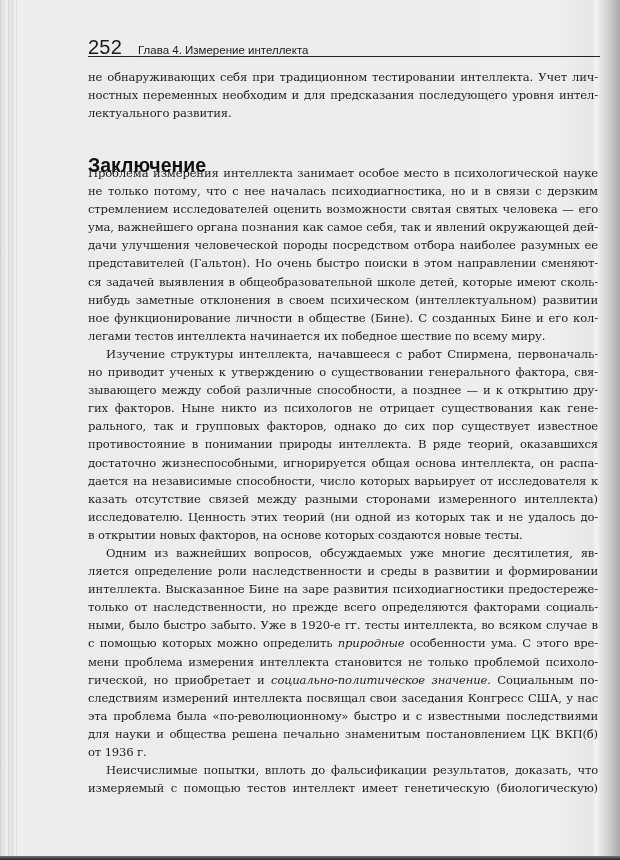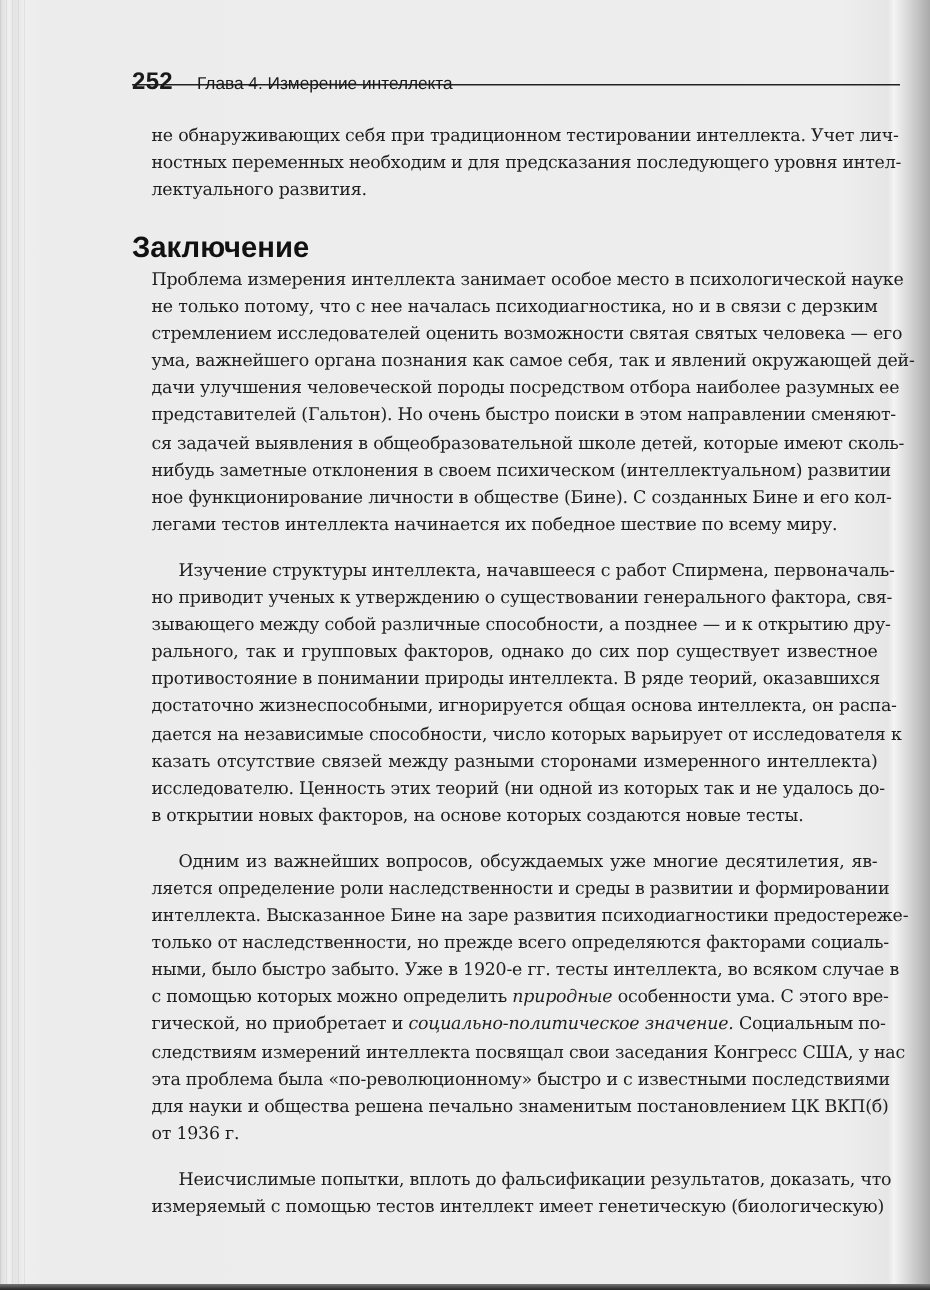--- a/index.html
+++ b/index.html
@@ -20,28 +20,28 @@
     position: absolute; left: 0; bottom: 0; width: 620px; height: 4px;
     background: linear-gradient(180deg, #777 0, #222 100%);
   }
   .running-header {
     position: absolute; left: 88px; top: 36px; width: 512px; height: 20px;
     border-bottom: 1.5px solid #222;
     display: flex; align-items: baseline;
     font-family: "Liberation Sans", "DejaVu Sans", sans-serif;
     color: #1a1a1a;
   }
-  .page-number { font-weight: bold; font-size: 16px; margin-right: 16px; letter-spacing: 0.2px; margin-top: 10px; }
+  .page-number { font-weight: normal; font-size: 20px; margin-right: 16px; letter-spacing: 0.2px; }
   .chapter-title { font-size: 11.5px; }
   .text-block {
     position: absolute; left: 88px; width: 510px;
     color: #1e1e1e; font-size: 11.6px; line-height: 18.1px;
     text-align: justify; letter-spacing: -0.15px;
   }
-  .text-block p { margin: 13px; }
+  .text-block p { margin: 0; }
   .intro { top: 68px; }
   .section-heading {
     position: absolute; left: 88px; top: 154px;
     font-family: "Liberation Sans", "DejaVu Sans", sans-serif;
     font-weight: bold; font-size: 19.5px; color: #111; margin: 0; text-align: right;
   }
   .body { top: 164px; }
   .indent { text-indent: 18px; }
   .line { display: block; text-align: justify; text-align-last: justify; white-space: nowrap; }
   .line.last { text-align-last: left; }
@@ -79,36 +79,38 @@
       <span class="line">ся задачей выявления в общеобразовательной школе детей, которые имеют сколь-</span>
       <span class="line">нибудь заметные отклонения в своем психическом (интеллектуальном) развитии</span>
       <span class="line">ное функционирование личности в обществе (Бине). С созданных Бине и его кол-</span>
       <span class="line last">легами тестов интеллекта начинается их победное шествие по всему миру.</span>
     </p>
 
     <p>
       <span class="line indent">Изучение структуры интеллекта, начавшееся с работ Спирмена, первоначаль-</span>
       <span class="line">но приводит ученых к утверждению о существовании генерального фактора, свя-</span>
       <span class="line">зывающего между собой различные способности, а позднее — и к открытию дру-</span>
+      <span class="line">гих факторов. Ныне никто из психологов не отрицает существования как гене-</span>
       <span class="line">рального, так и групповых факторов, однако до сих пор существует известное</span>
       <span class="line">противостояние в понимании природы интеллекта. В ряде теорий, оказавшихся</span>
       <span class="line">достаточно жизнеспособными, игнорируется общая основа интеллекта, он распа-</span>
       <span class="line">дается на независимые способности, число которых варьирует от исследователя к</span>
       <span class="line">казать отсутствие связей между разными сторонами измеренного интеллекта)</span>
       <span class="line">исследователю. Ценность этих теорий (ни одной из которых так и не удалось до-</span>
       <span class="line last">в открытии новых факторов, на основе которых создаются новые тесты.</span>
     </p>
 
     <p>
       <span class="line indent">Одним из важнейших вопросов, обсуждаемых уже многие десятилетия, яв-</span>
       <span class="line">ляется определение роли наследственности и среды в развитии и формировании</span>
       <span class="line">интеллекта. Высказанное Бине на заре развития психодиагностики предостереже-</span>
       <span class="line">только от наследственности, но прежде всего определяются факторами социаль-</span>
       <span class="line">ными, было быстро забыто. Уже в 1920-е гг. тесты интеллекта, во всяком случае в</span>
       <span class="line"><span>с помощью которых можно определить </span><em>природные</em><span> особенности ума. С этого вре-</span></span>
+      <span class="line">мени проблема измерения интеллекта становится не только проблемой психоло-</span>
       <span class="line"><span>гической, но приобретает и </span><em>социально-политическое значение.</em><span> Социальным по-</span></span>
       <span class="line">следствиям измерений интеллекта посвящал свои заседания Конгресс США, у нас</span>
       <span class="line">эта проблема была «по-революционному» быстро и с известными последствиями</span>
       <span class="line">для науки и общества решена печально знаменитым постановлением ЦК ВКП(б)</span>
       <span class="line last">от 1936 г.</span>
     </p>
 
     <p>
       <span class="line indent">Неисчислимые попытки, вплоть до фальсификации результатов, доказать, что</span>
       <span class="line">измеряемый с помощью тестов интеллект имеет генетическую (биологическую)</span>

